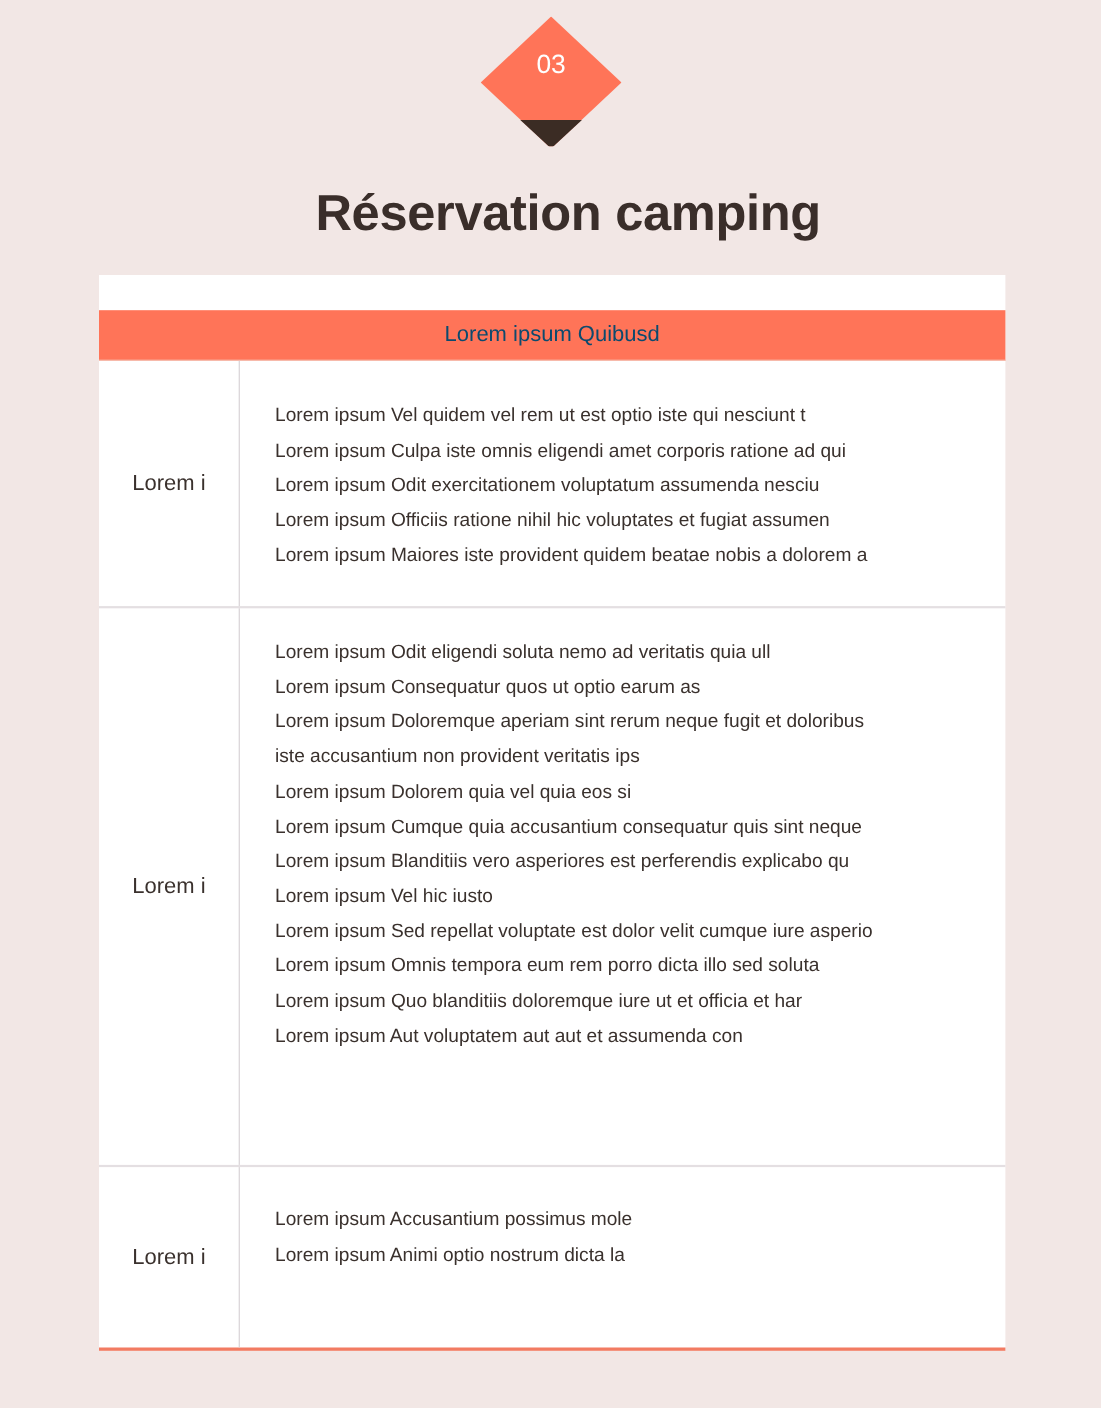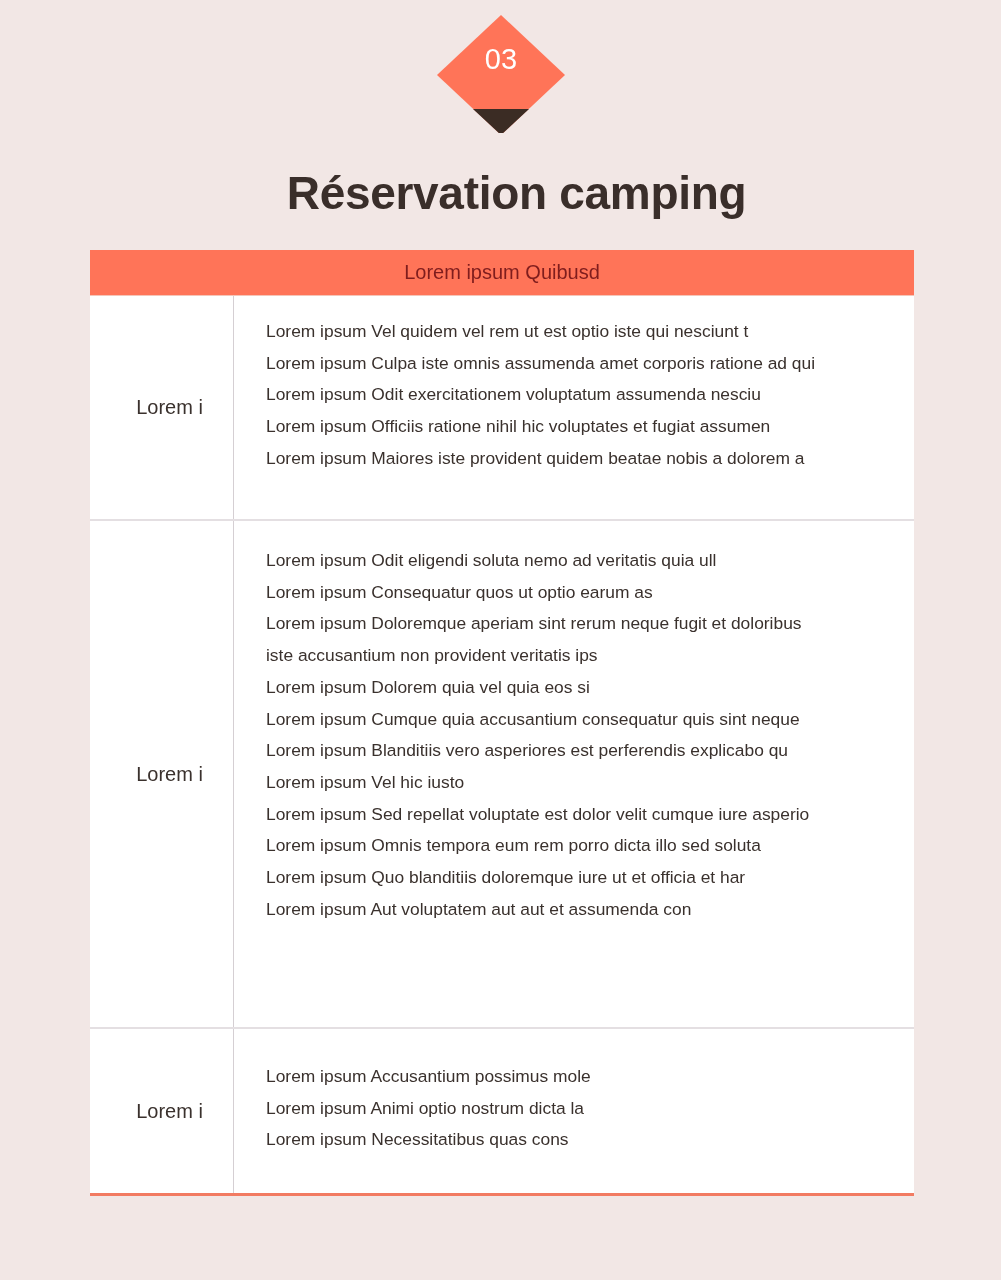--- a/index.html
+++ b/index.html
@@ -22,21 +22,21 @@
       width: 128px;
       height: 118px;
     }
     .badge svg { position: absolute; left: 0; top: 0; }
     .badge-num {
       position: absolute;
       left: 0;
       top: 52px;
       width: 128px;
       text-align: center;
-      font-size: 29px;
+      font-size: 24px;
       line-height: 40px;
       color: #ffffff;
       font-weight: 300;
       transform: translateY(-28px);
     }
     .title {
       position: absolute;
       left: 16px;
       top: 165px;
       width: 1001px;
@@ -51,55 +51,55 @@
       position: absolute;
       left: 90px;
       top: 250px;
       width: 824px;
       background: #ffffff;
       border-bottom: 3px solid #f27b62;
     }
     .table-header {
       height: 45px;
       background: #ff7458;
-      color: #7f1d1d;
+      color: #0c4a6e;
       font-size: 20px;
       line-height: 45px;
       text-align: center;
       border-bottom: 1px solid #f5c5b8;
+      margin-top: 32px;
     }
     .row {
       display: flex;
       border-bottom: 2px solid #e4dfe2;
     }
     .row:last-child { border-bottom: none; }
     .row-label {
       width: 127px;
       border-right: 1px solid #d5cfd3;
       display: flex;
       align-items: center;
       justify-content: center;
       font-size: 20px;
       color: #3a312d;
-      margin-left: 16px;
     }
     .row-body {
       flex: 1;
       padding-left: 32px;
       padding-right: 20px;
       box-sizing: border-box;
     }
     .row-body .line {
       font-size: 17.4px;
       line-height: 31.7px;
       color: #3a312d;
       white-space: nowrap;
     }
     .row-1 { height: 223px; }
-    .row-1 .row-body { padding-top: 20px; }
+    .row-1 .row-body { padding-top: 34px; }
     .row-2 { height: 506px; }
     .row-2 .row-body { padding-top: 24px; }
     .row-3 { height: 164px; }
     .row-3 .row-body { padding-top: 32px; }
   </style>
 </head>
 <body>
 
 <div class="badge">
   <svg width="128" height="118" viewBox="0 0 128 118">
@@ -111,21 +111,21 @@
 
 <div class="title">Réservation camping</div>
 
 <div class="table">
   <div class="table-header">Lorem ipsum Quibusd</div>
 
   <div class="row row-1">
     <div class="row-label">Lorem i</div>
     <div class="row-body">
       <div class="line">Lorem ipsum Vel quidem vel rem ut est optio iste qui nesciunt t</div>
-      <div class="line">Lorem ipsum Culpa iste omnis assumenda amet corporis ratione ad qui</div>
+      <div class="line">Lorem ipsum Culpa iste omnis eligendi amet corporis ratione ad qui</div>
       <div class="line">Lorem ipsum Odit exercitationem voluptatum assumenda nesciu</div>
       <div class="line">Lorem ipsum Officiis ratione nihil hic voluptates et fugiat assumen</div>
       <div class="line">Lorem ipsum Maiores iste provident quidem beatae nobis a dolorem a</div>
     </div>
   </div>
 
   <div class="row row-2">
     <div class="row-label">Lorem i</div>
     <div class="row-body">
       <div class="line">Lorem ipsum Odit eligendi soluta nemo ad veritatis quia ull</div>
@@ -141,16 +141,15 @@
       <div class="line">Lorem ipsum Quo blanditiis doloremque iure ut et officia et har</div>
       <div class="line">Lorem ipsum Aut voluptatem aut aut et assumenda con</div>
     </div>
   </div>
 
   <div class="row row-3">
     <div class="row-label">Lorem i</div>
     <div class="row-body">
       <div class="line">Lorem ipsum Accusantium possimus mole</div>
       <div class="line">Lorem ipsum Animi optio nostrum dicta la</div>
-      <div class="line">Lorem ipsum Necessitatibus quas cons</div>
     </div>
   </div>
 </div>
 
 </body></html>

